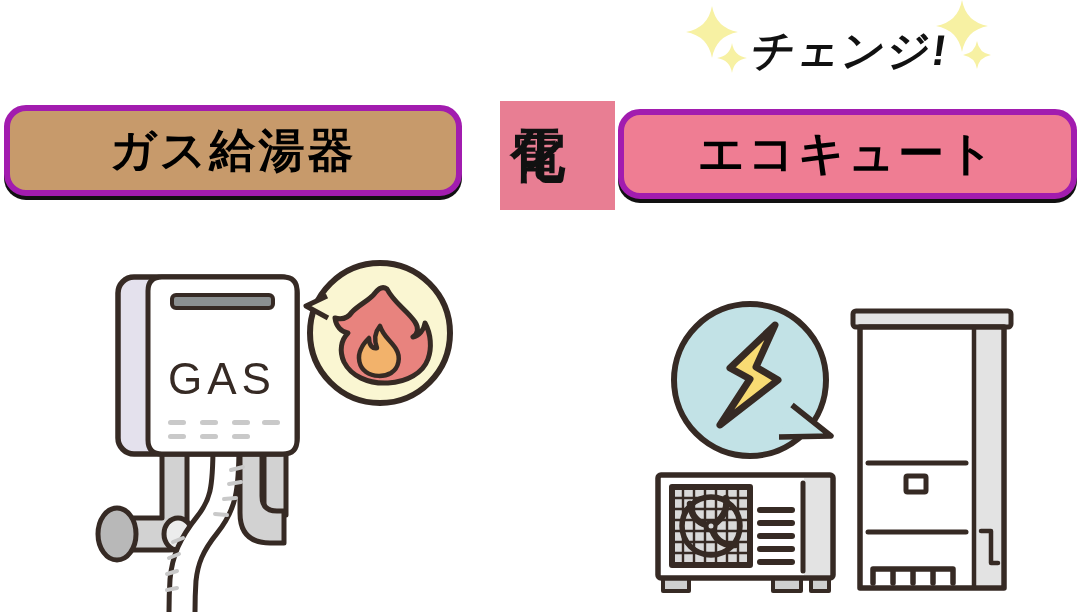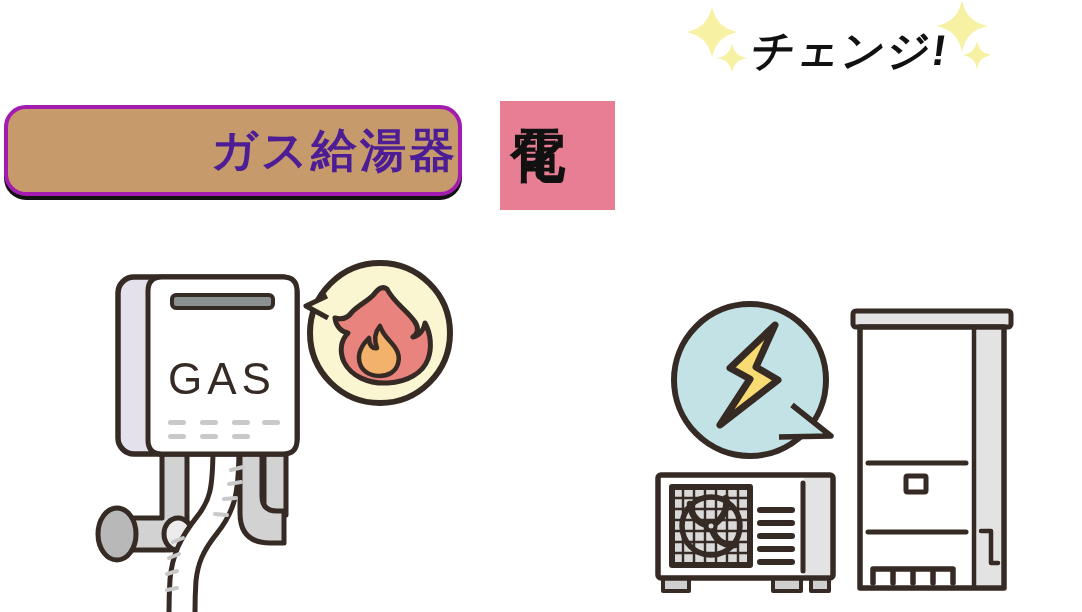--- a/index.html
+++ b/index.html
@@ -2,24 +2,24 @@
 <html><head>
 <meta charset="utf-8">
 <style>
   html,body{margin:0;padding:0;background:#fff;}
   .canvas{
     position:relative;width:1082px;height:612px;background:#ffffff;overflow:hidden;
     font-family:"Liberation Sans","DejaVu Sans",sans-serif;
   }
   .label-box{
     position:absolute;box-sizing:border-box;
-    border:4px solid #a21caf;border-radius:22px;
+    border:6px solid #a21caf;border-radius:22px;
     box-shadow:0 4px 0 #111;
-    display:flex;align-items:center;justify-content:flex-end;
-    font-size:46px;font-weight:bold;letter-spacing:3px;color:#4c1d95;
+    display:flex;align-items:center;justify-content:center;
+    font-size:46px;font-weight:bold;letter-spacing:3px;color:#000000;
   }
   .gas-box{left:4px;top:105px;width:458px;height:91px;background:#c79a6b;}
   .eco-box{left:618px;top:109px;width:459px;height:90px;background:#ef7d93;}
   .denka-badge{position:absolute;left:500px;top:101px;width:115px;height:109px;background:#e87e93;}
   .denka-text{
     position:absolute;left:9px;top:-17px;
     writing-mode:vertical-rl;text-orientation:upright;
     font-size:55px;font-weight:bold;color:#111;line-height:1.04;letter-spacing:2px;white-space:nowrap;
   }
   .change-text{
@@ -47,20 +47,23 @@
   </svg>
 
   <div class="label-box gas-box">
     <span>ガス給湯器</span>
   </div>
 
   <div class="denka-badge">
     <span class="denka-text">電化</span>
   </div>
 
+  <div class="label-box eco-box">
+    <span>エコキュート</span>
+  </div>
 
   <svg class="abs" style="left:85px;top:260px;" width="390" height="352" viewBox="0 0 390 352">
     <g stroke="#362a24" stroke-width="5" stroke-linejoin="round">
 
       <path d="M77,180 H102 V272 Q102,290 84,290 H40 V258 H77 Z" fill="#d2d2d2"></path>
       <ellipse cx="32" cy="274" rx="19" ry="26" fill="#b8b8b8"></ellipse>
       <ellipse cx="93" cy="274" rx="14" ry="16" fill="#ececec"></ellipse>
 
       <rect x="179" y="180" width="22" height="75" fill="#d2d2d2"></rect>
 

